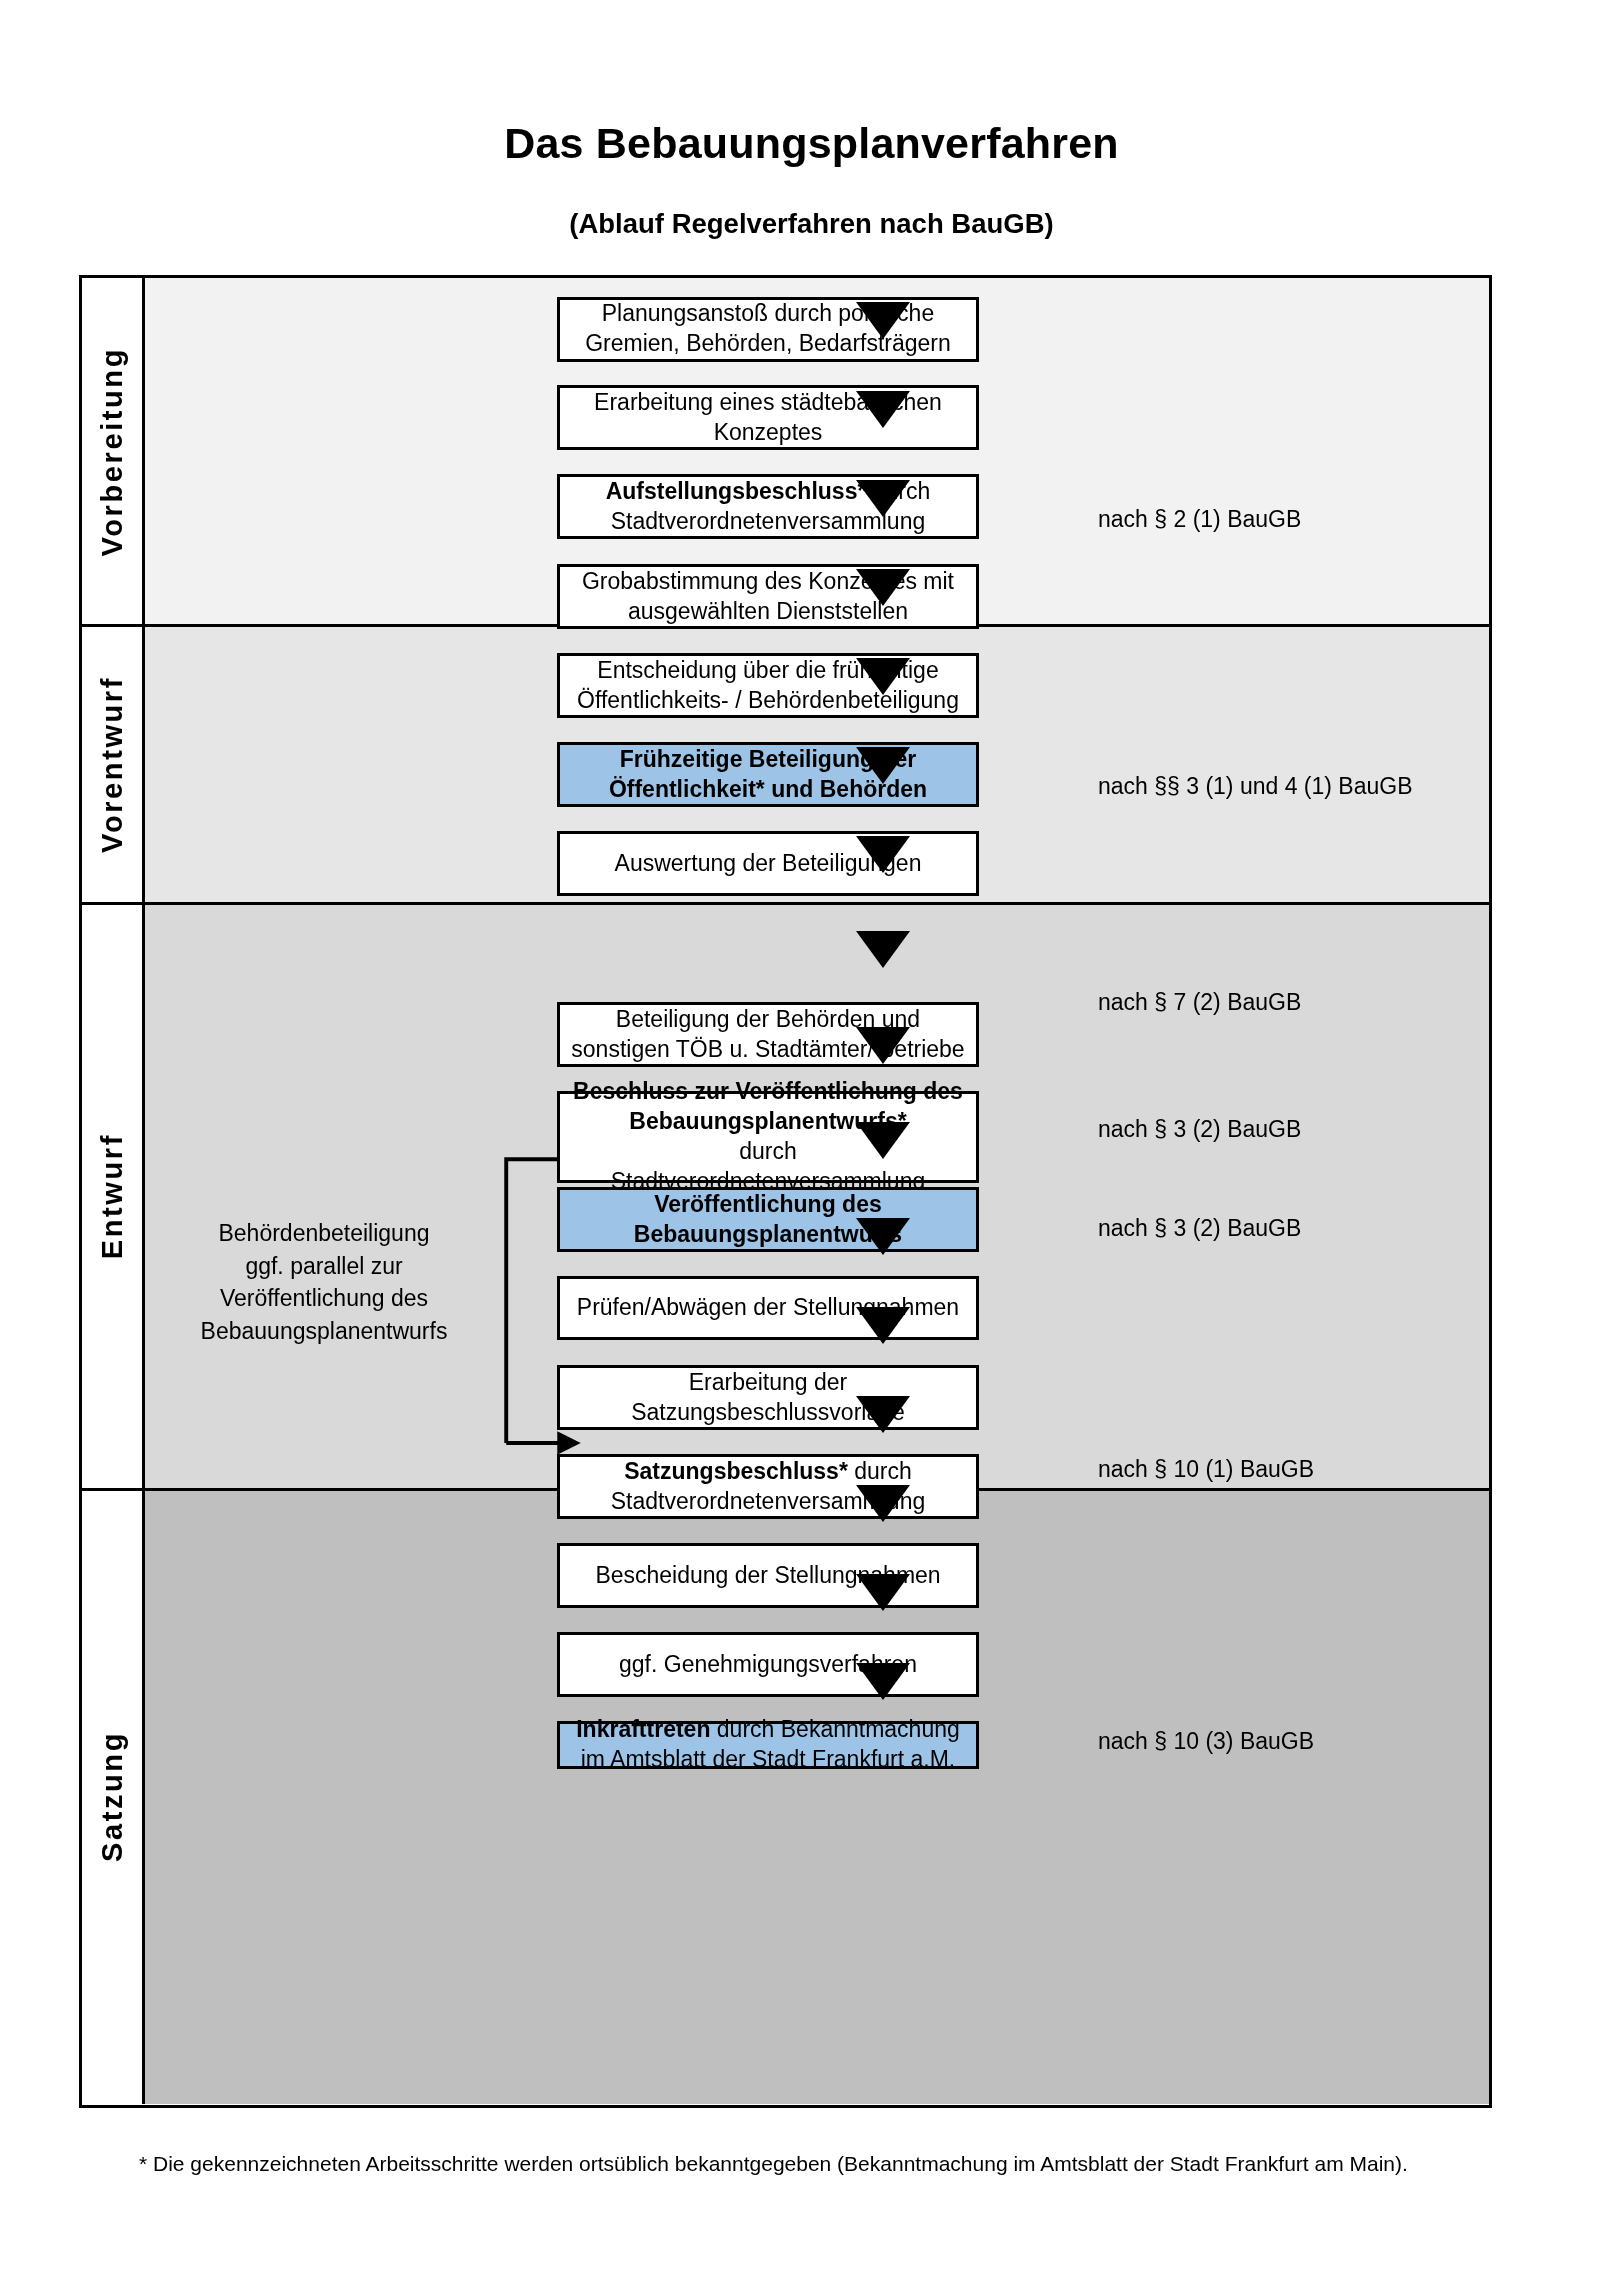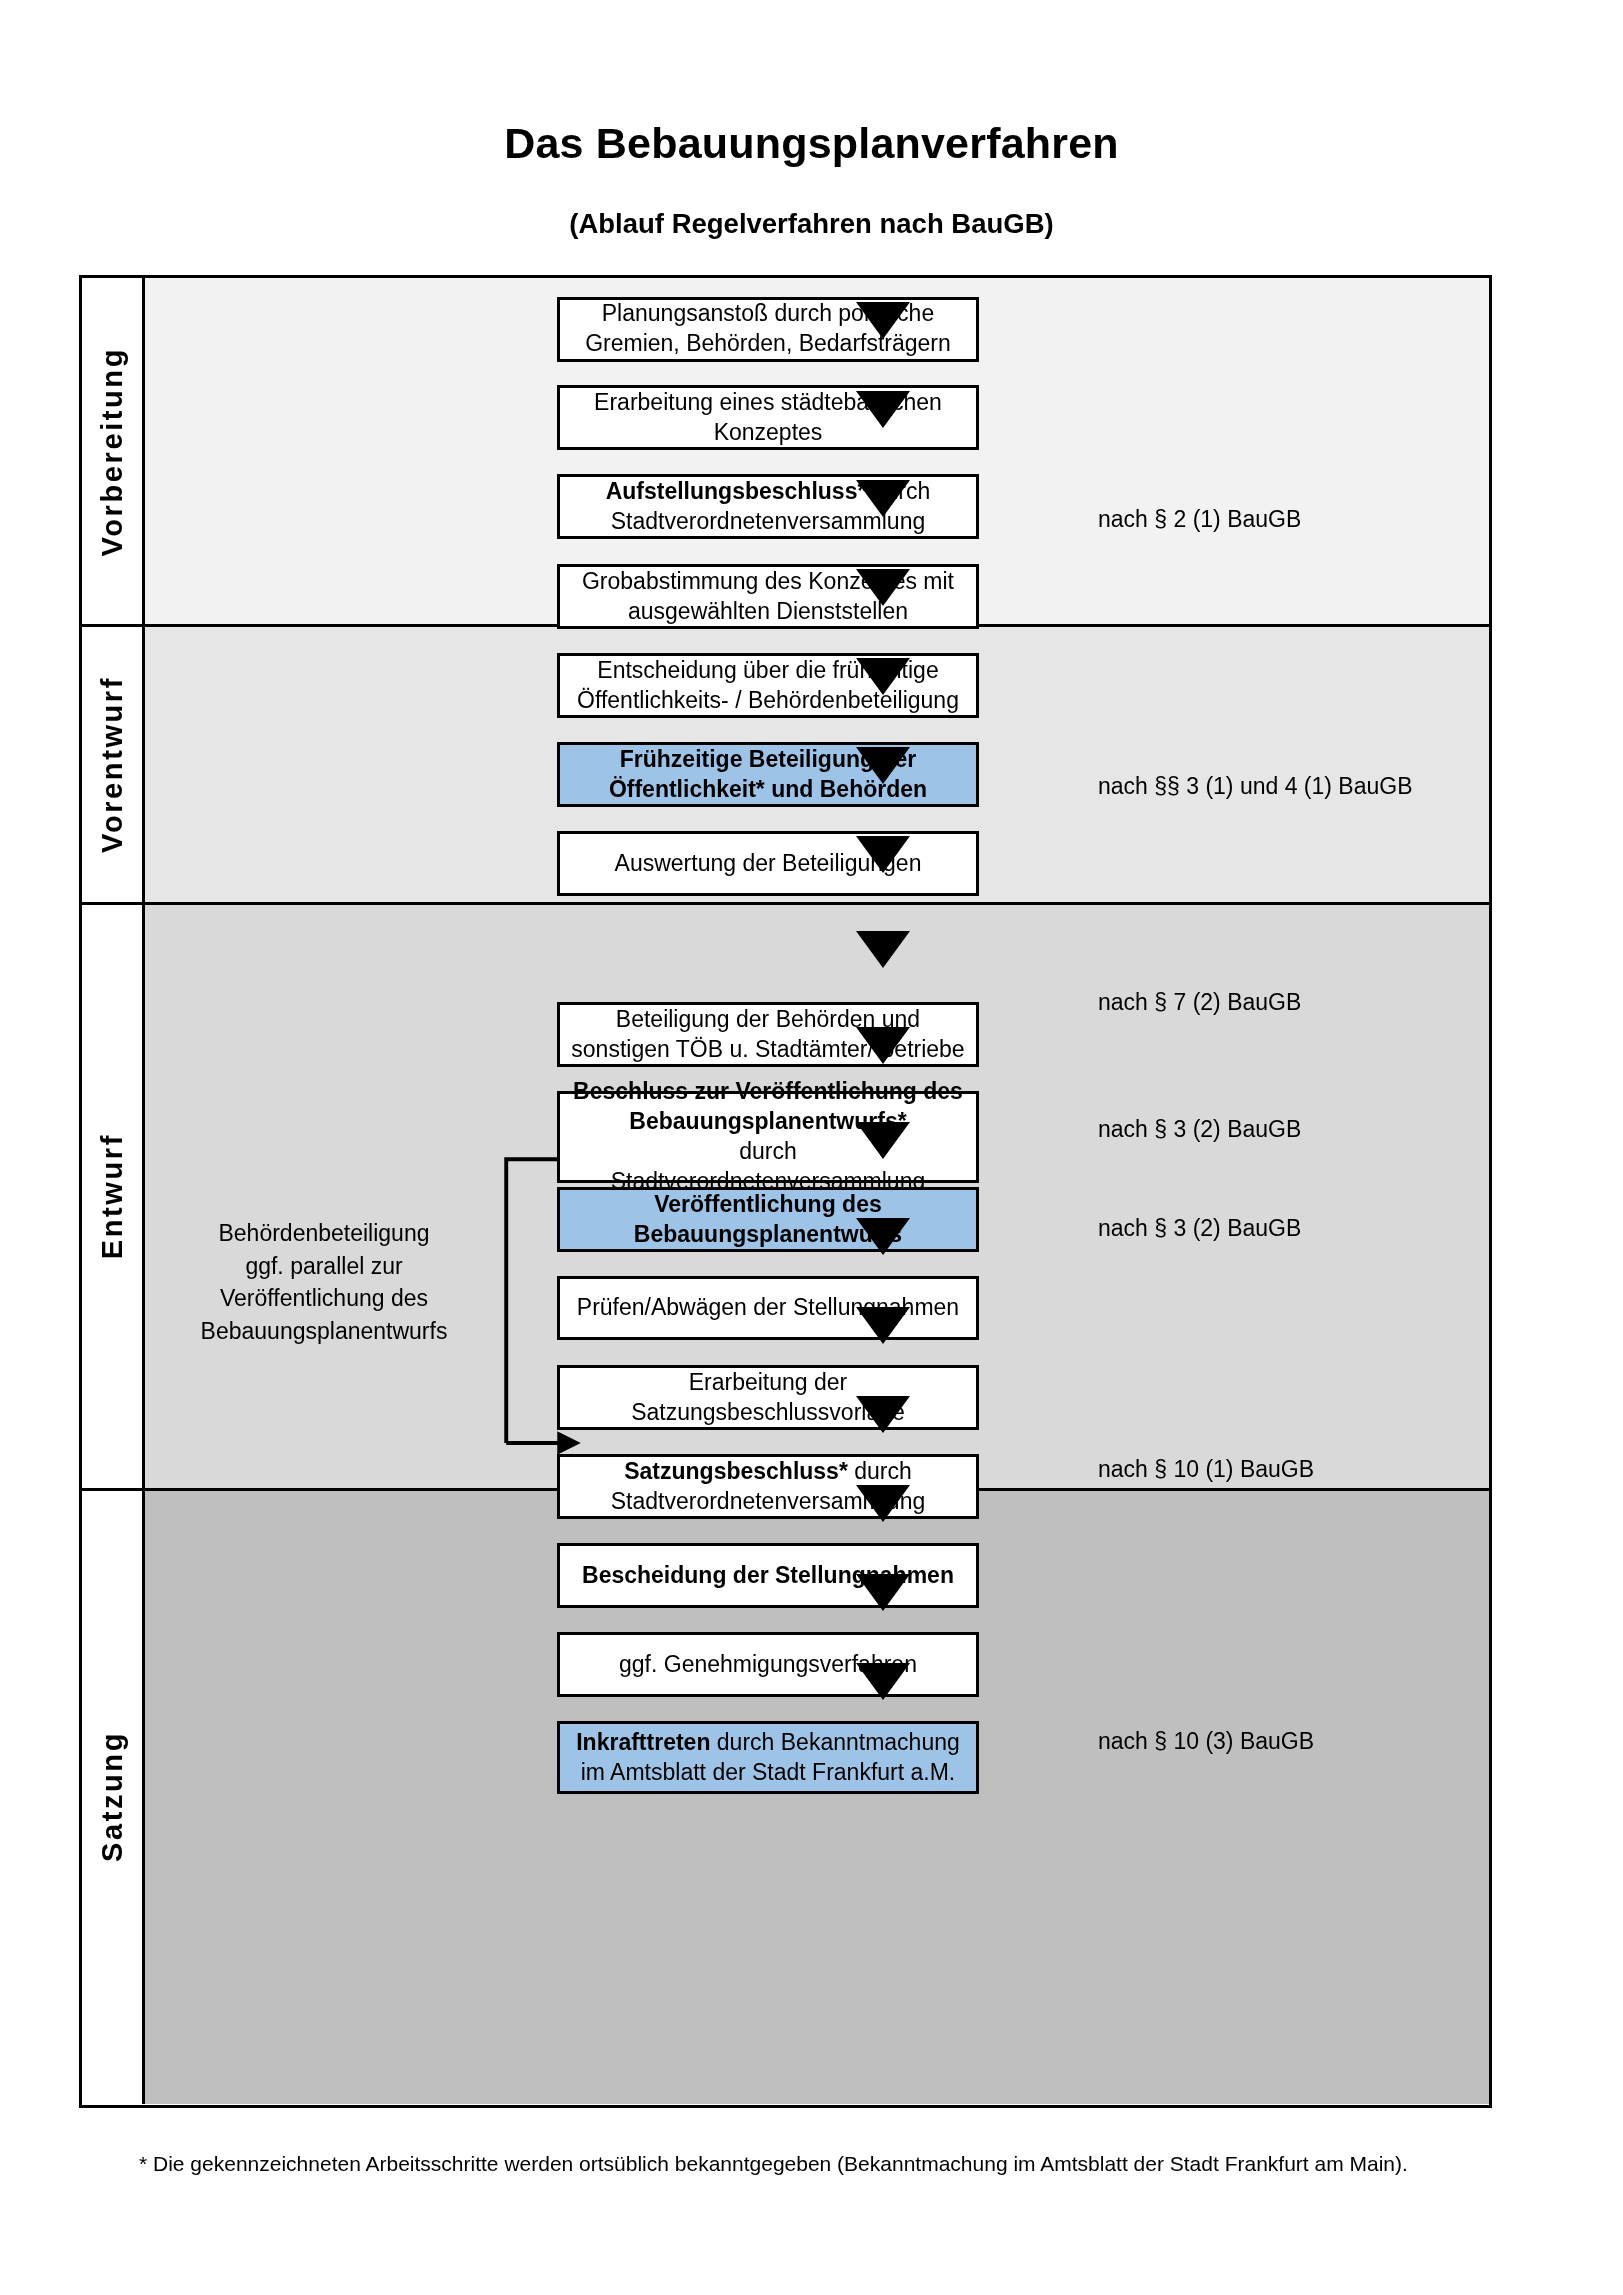--- a/index.html
+++ b/index.html
@@ -284,29 +284,29 @@
   <div class="pbox" style="left:475px; top:1062px; width:422px; height:65px;text-align:center;">
     <span class="l"><span>Erarbeitung der</span></span>
     <span class="l"><span>Satzungsbeschlussvorlage</span></span>
   </div>
 
   <div class="pbox" style="left:475px; top:1151px; width:422px; height:65px;">
     <span class="l"><span class="b">Satzungsbeschluss*</span><span> durch</span></span>
     <span class="l"><span>Stadtverordnetenversammlung</span></span>
   </div>
 
-  <div class="pbox" style="left:475px; top:1240px; width:422px; height:65px;font-weight:bold;">
+  <div class="pbox" style="left:475px; top:1240px; width:422px; height:65px;">
     <span class="l"><span>Bescheidung der Stellungnahmen</span></span>
   </div>
 
   <div class="pbox" style="left:475px; top:1329px; width:422px; height:65px;">
     <span class="l"><span>ggf. Genehmigungsverfahren</span></span>
   </div>
 
-  <div class="pbox blue" style="left:475px; top:1418px; width:422px; height:73px;">
+  <div class="pbox blue" style="left:475px; top:1418px; width:422px; height:48px;">
     <span class="l"><span class="b">Inkrafttreten</span><span> durch Bekanntmachung</span></span>
     <span class="l"><span>im Amtsblatt der Stadt Frankfurt a.M.</span></span>
   </div>
 
   <div class="legal" style="left:1016px; top: 228px;">nach § 2 (1) BauGB</div>
   <div class="legal" style="left:1016px; top: 495px;">nach §§ 3 (1) und 4 (1) BauGB</div>
   <div class="legal" style="left:1016px; top:711px;">nach § 7 (2) BauGB</div>
   <div class="legal" style="left:1016px; top:838px;">nach § 3 (2) BauGB</div>
   <div class="legal" style="left:1016px; top:937px;">nach § 3 (2) BauGB</div>
   <div class="legal" style="left:1016px; top:1178px;">nach § 10 (1) BauGB</div>

